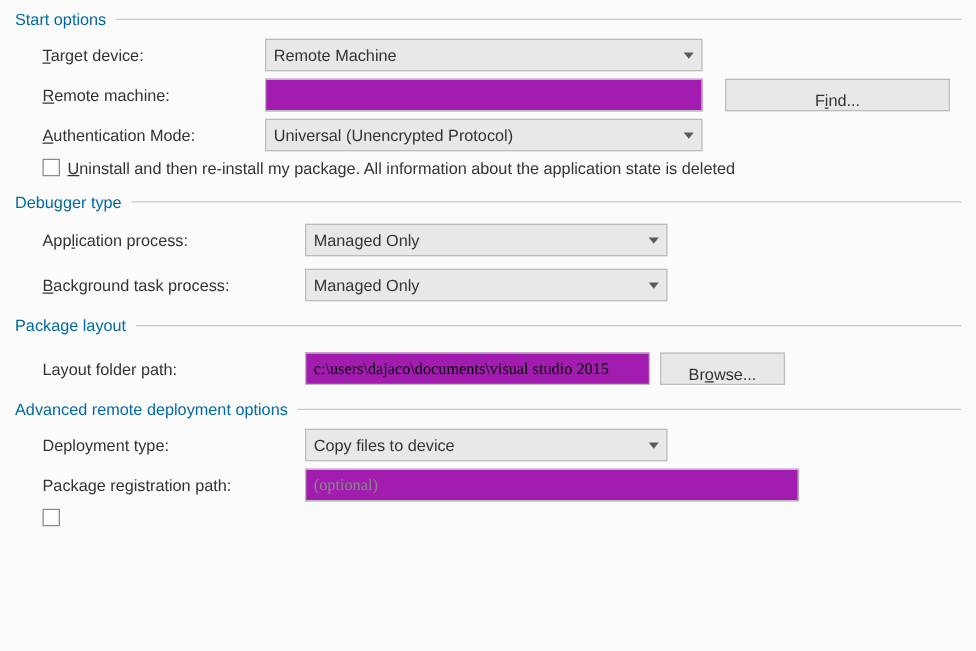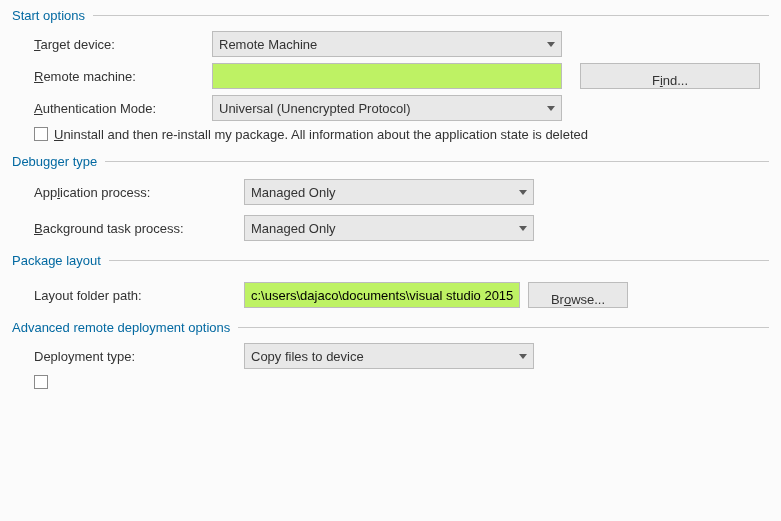--- a/index.html
+++ b/index.html
@@ -45,21 +45,22 @@
     font-family: inherit;
     font-size: 13px;
     padding: 0 6px;
     background: #e8e8e8;
     display: flex;
     align-items: center;
     justify-content: space-between;
     position: relative;
   }
   .text-input {
-    background: #bef264;
+    background: #a21caf;
+    font-family: Liberation Serif, serif;
   }
   .select-box { cursor: default; }
   .select-box .val { flex: 1; }
   .chev {
     width: 0; height: 0;
     border-left: 4px solid transparent;
     border-right: 4px solid transparent;
     border-top: 5px solid #5a5a5a;
     margin-left: 6px;
     flex-shrink: 0;
@@ -188,17 +189,23 @@
   </div>
 
   <div class="row">
     <div class="lbl-wide">Deployment type:</div>
     <div class="select-box" style="width:290px">
       <span class="val">Copy files to device</span>
       <span class="chev"></span>
     </div>
   </div>
 
+  <div class="row">
+    <div class="lbl-wide">Package registration path:</div>
+    <div class="text-input" style="width:395px">
+      <input class="inp" type="text" placeholder="(optional)" style="">
+    </div>
+  </div>
 
   <div class="checkbox-row">
     <div class="chk"></div>
   </div>
 </div>
 
 </body></html>

